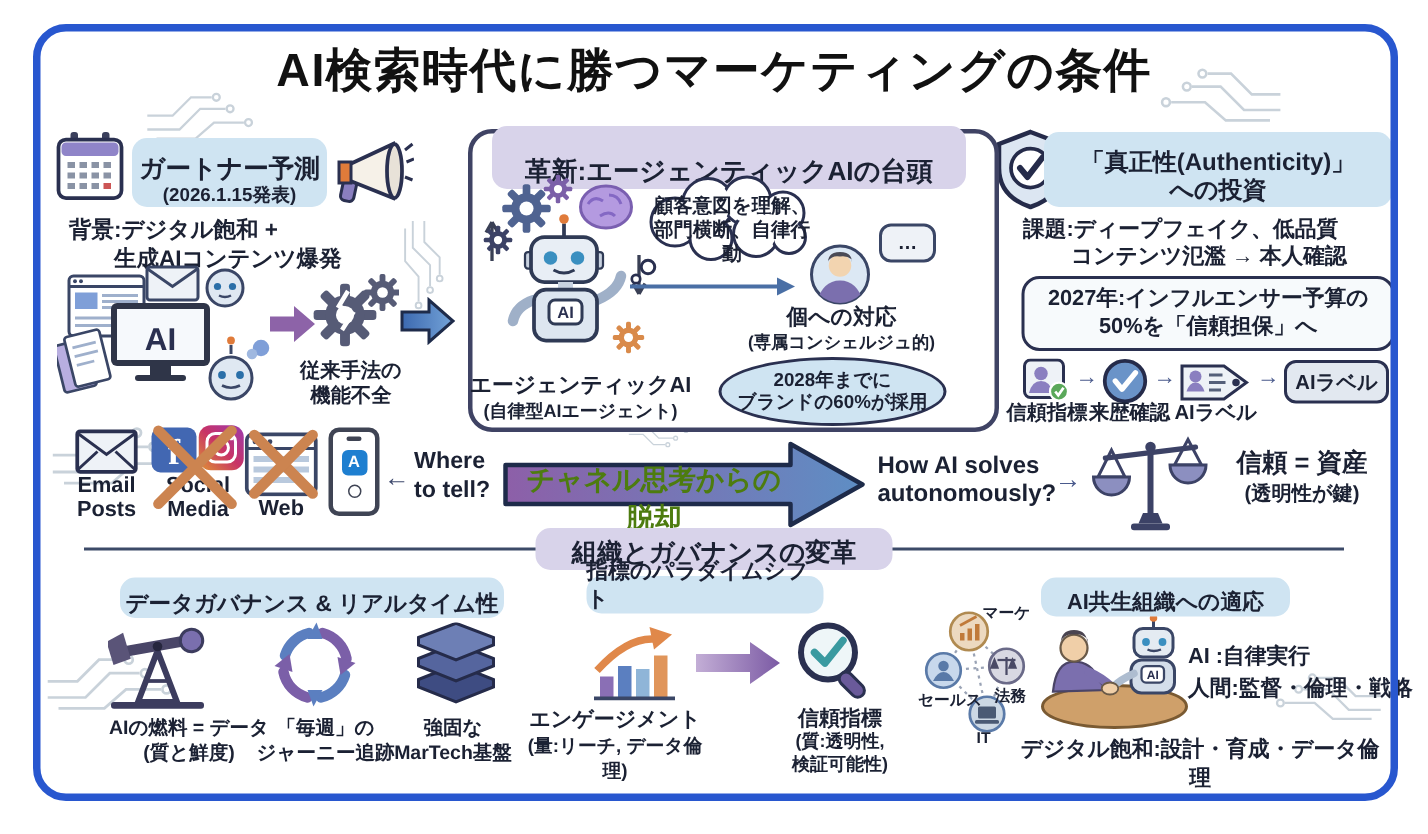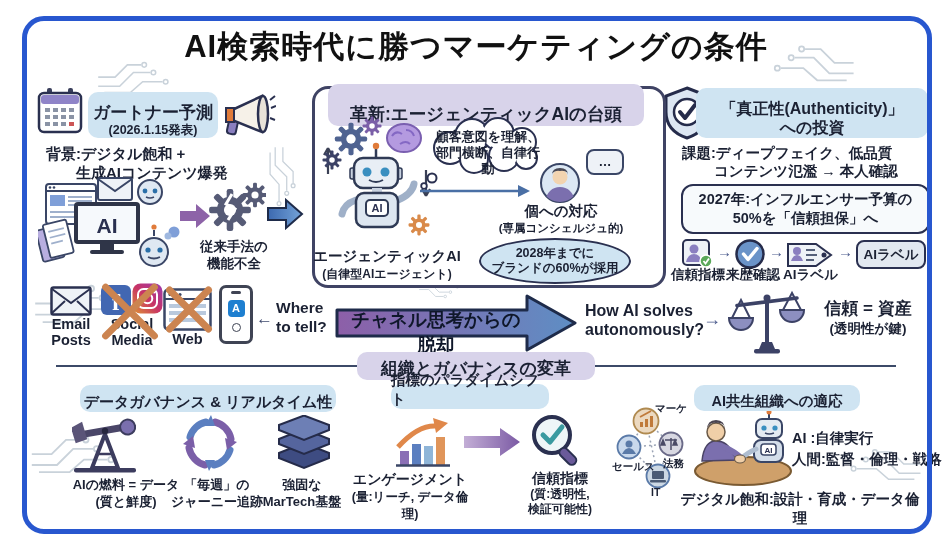--- a/index.html
+++ b/index.html
@@ -411,21 +411,21 @@
 
   <span class="abs jp" style="left:256px;top:309px;font-size:17px;color:#3f4a6e">←</span>
   <div class="abs jp" style="left:276px;top:299px;font-size:15.5px;line-height:18.5px">
     <div>Where</div>
     <div>to tell?</div>
   </div>
 
   <svg class="abs" style="left:335px;top:293px" width="243" height="60" viewBox="0 0 243 60">
     <polygon points="2,17 192,17 192,3 240,30 192,57 192,43 2,43" fill="url(#chanGrad)" stroke="#1e2b4a" stroke-width="3" stroke-linejoin="round"></polygon>
   </svg>
-  <div class="abs ctr" style="left:343px;top:307px;width:186px;font-size:18.5px;font-weight:700;color:#0f172a">チャネル思考からの脱却</div>
+  <div class="abs ctr" style="left:343px;top:307px;width:186px;font-size:18.5px;font-weight:700;color:#4d7c0f">チャネル思考からの脱却</div>
 
   <div class="abs jp" style="left:585px;top:302px;font-size:16px;line-height:18.5px">
     <div>How AI solves</div>
     <div>autonomously?</div>
   </div>
 
   <span class="abs jp" style="left:703px;top:309px;font-size:18px;color:#4a5a8c">→</span>
 
   <svg class="abs" style="left:728px;top:288px" width="78" height="68" viewBox="0 0 78 68">
     <rect x="37" y="12" width="4" height="42" fill="#3c4266"></rect>

